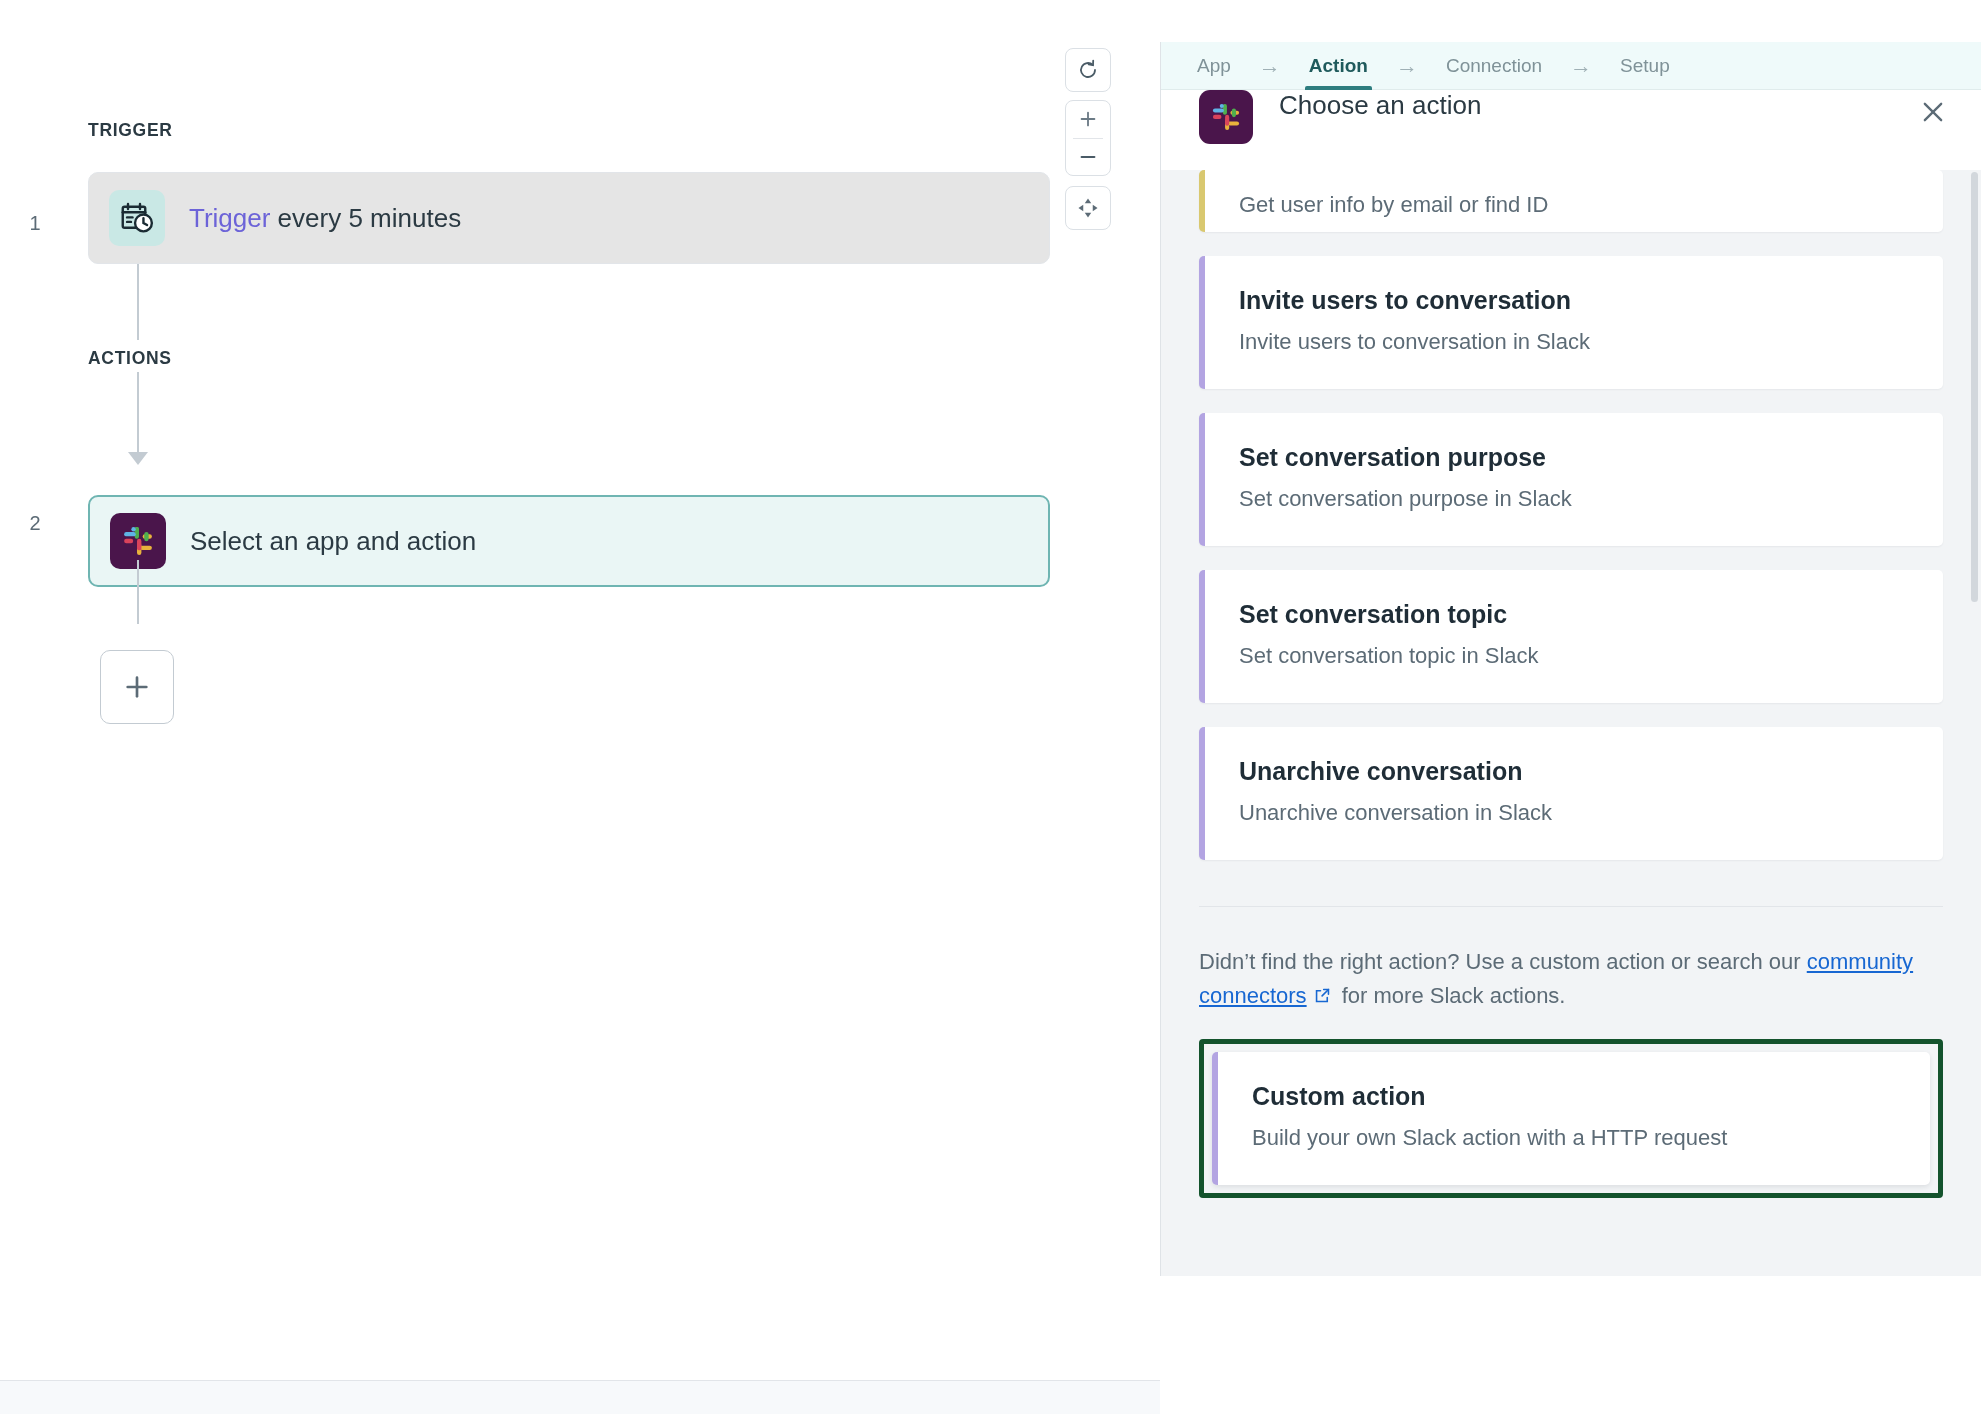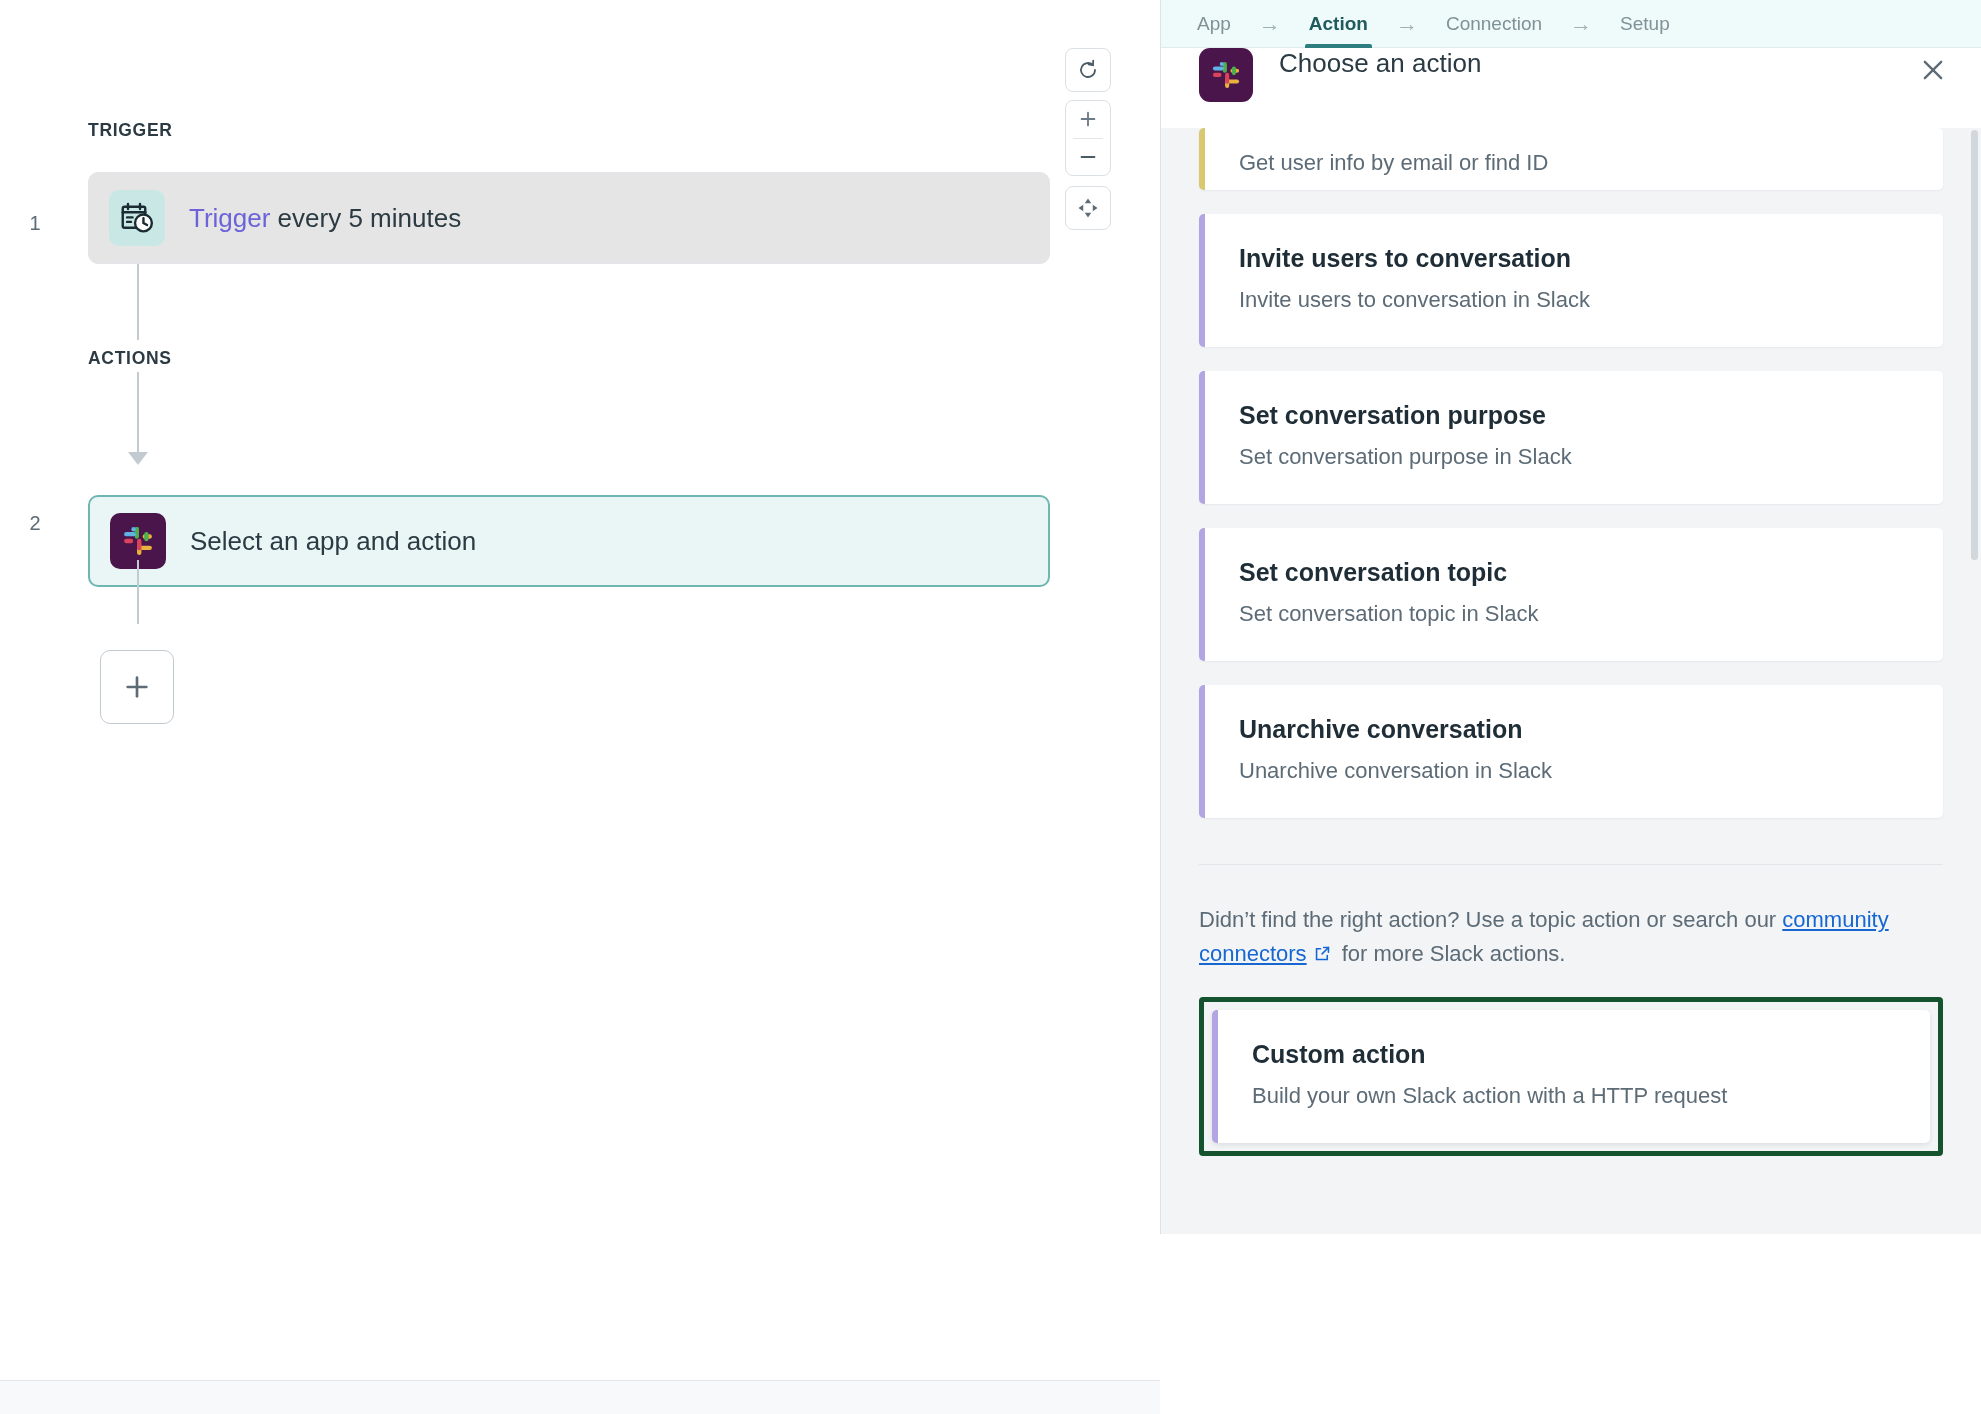--- a/index.html
+++ b/index.html
@@ -130,21 +130,21 @@
   }
   .zoom-div { width: 30px; height: 1px; background: #e2e5e9; }
 
   
   .panel {
     position: relative;
     width: 821px; height: 1234px;
     flex: 0 0 821px;
     background: #f2f4f6;
     border-left: 1px solid #dfe3e7;
-    display: flex; flex-direction: column;
+    display: flex; flex-direction: column; margin-top: 42px;
   }
 
   .tabs {
     height: 48px;
     background: #effafa;
     display: flex;
     align-items: center;
     padding-left: 30px;
     gap: 0;
     flex: 0 0 48px;
@@ -414,21 +414,21 @@
         <div class="ac-desc">Set conversation topic in Slack</div>
       </div>
 
       <div class="action-card">
         <div class="ac-title">Unarchive conversation</div>
         <div class="ac-desc">Unarchive conversation in Slack</div>
       </div>
 
       <div class="divider"></div>
 
-      <div class="hint"><span>Didn’t find the right action? Use a topic action or search our </span><a>community connectors</a><span class="ext-icon"><svg width="19" height="19" viewBox="0 0 24 24" fill="none" stroke="#1767d2" stroke-width="2" stroke-linecap="round">
+      <div class="hint"><span>Didn’t find the right action? Use a custom action or search our </span><a>community connectors</a><span class="ext-icon"><svg width="19" height="19" viewBox="0 0 24 24" fill="none" stroke="#1767d2" stroke-width="2" stroke-linecap="round">
               <path d="M13.5 4.5H19.5V10.5"></path>
               <path d="M19.5 4.5L11.5 12.5"></path>
               <path d="M18 14.5V19.5H4.5V6H9.5"></path>
             </svg></span><span> for more Slack actions.</span></div>
 
       <div class="focus-wrap">
         <div class="action-card">
           <div class="ac-title">Custom action</div>
           <div class="ac-desc">Build your own Slack action with a HTTP request</div>
         </div>

